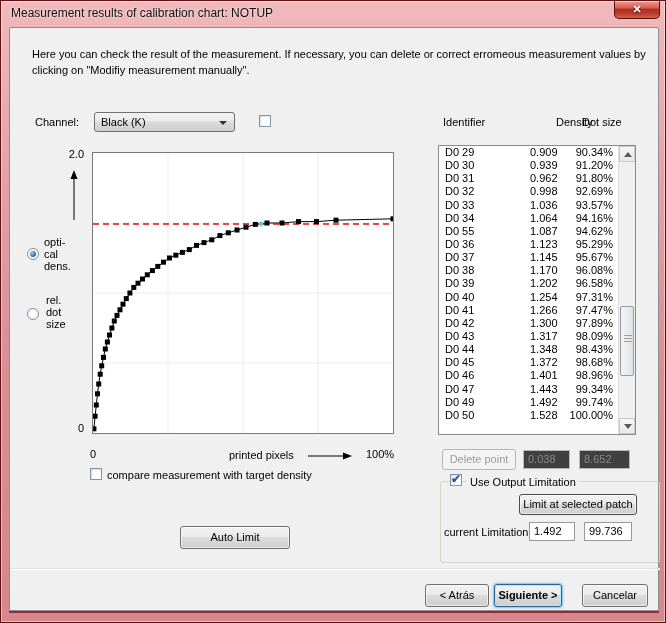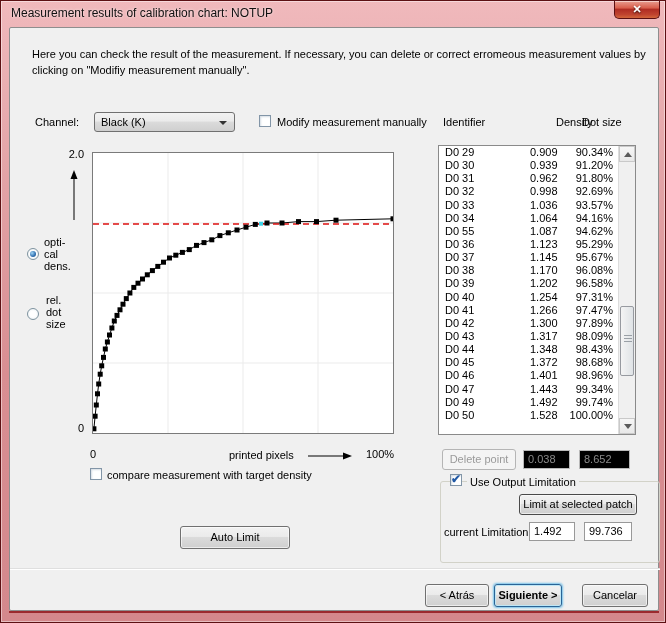--- a/index.html
+++ b/index.html
@@ -68,21 +68,21 @@
   }
   .btn.default { border:1px solid #2a6496; box-shadow:0 0 2px 1px #76c2ea, inset 0 0 0 1px #bee6f5;font-weight:bold; }
   .btn.disabled { border-color:#b5b5b5; background:#f4f4f4; color:#9a9a9a; box-shadow:none; cursor:default; }
   .btn.dark { border:1px solid #4a4a4a; }
 
   
   .field {
     position:absolute; border:1px solid #999; background:#fff;
     line-height:17px; padding-left:4px; font-size:11px;
   }
-  .field.disabled { border-color:#b8b8b8; background:#000000; color:#8a8a8a; }
+  .field.disabled { border-color:#b8b8b8; background:#404040; color:#8a8a8a; }
 
   
   .listbox {
     position:absolute; left:428px; top:117px; width:198px; height:290px;
     background:#fff; border:1px solid #8a8a8a; overflow:hidden;
   }
   .lrow { position:relative; height:13.15px; line-height:13.15px; font-size:11px; cursor:default; }
   .lrow .c1 { position:absolute; left:6px; }
   .lrow .c2 { position:absolute; left:91px; }
   .lrow .c3 { position:absolute; right:22px; }
@@ -130,21 +130,20 @@
 
     <div class="abs lbl" style="left:22px; top:20px;">Here you can check the result of the measurement. If necessary, you can delete or correct erromeous measurement values by</div>
     <div class="abs lbl" style="left:22px; top:36px;">clicking on "Modifiy measurement manually".</div>
 
     <div class="abs lbl" style="left:25px; top:88px;">Channel:</div>
     <div class="dropdown">
       <span>Black (K)</span>
       <span class="dd-arrow"></span>
     </div>
     <div class="cb" style="left:249px; top:87px;"></div>
-    <div class="abs lbl" style="left:267px; top:88px;">Modify measurement manually</div>
 
     <div class="abs lbl" style="left:433px; top:88px;">Identifier</div>
     <div class="abs lbl" style="left:546px; top:88px;">Density</div>
     <div class="abs lbl" style="left:572px; top:88px;">Dot size</div>
 
     <div class="listbox">
       <div id="list-rows">
           <div class="lrow">
             <span class="c1">D0 29</span>
             <span class="c2">0.909</span>

